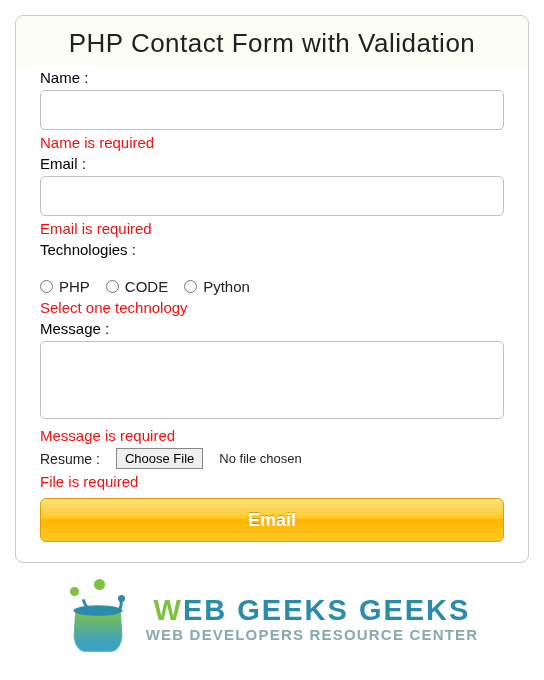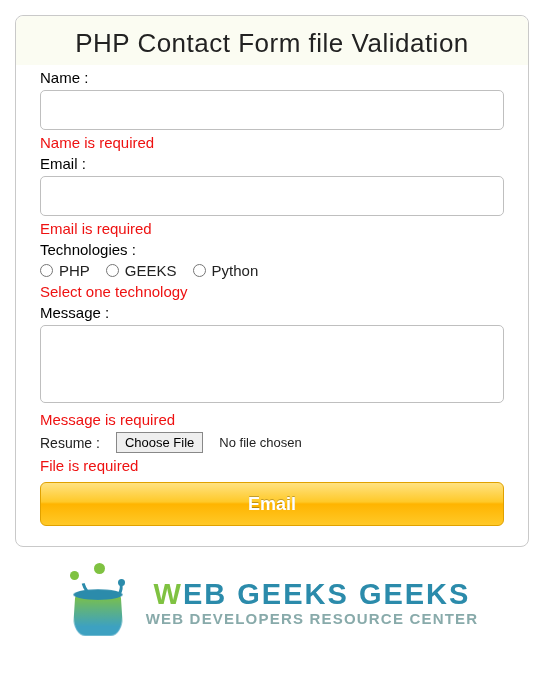--- a/index.html
+++ b/index.html
@@ -50,21 +50,21 @@
   .textarea { height: 78px; resize: none; }
   .section { margin-bottom: 2px; }
   .error {
     color: #e11;
     font-size: 15px;
     margin-top: 4px;
   }
   .radio-row {
     font-size: 15px;
     color: #222;
-    margin-top: 4px;
+    margin-top: 20px;
     display: flex;
     align-items: center;
     gap: 6px;
   }
   .radio-row label { margin-right: 10px; }
   .file-row {
     font-size: 14px;
     color: #222;
     margin-top: 4px;
     display: flex;
@@ -156,21 +156,21 @@
     color: #8aa;
     font-weight: 600;
     margin-top: 2px;
   }
 </style>
 </head>
 <body>
 
 <div class="card">
   <div class="title-area">
-    <h1 class="title">PHP Contact Form file Validation</h1>
+    <h1 class="title">PHP Contact Form with Validation</h1>
   </div>
 
   <div class="inner">
 
     <div class="section">
       <div class="label">Name :</div>
       <input class="text-input" type="text" value="" style="">
       <div class="error">Name is required</div>
     </div>
 
@@ -179,21 +179,21 @@
       <input class="text-input" type="text" value="" style="">
       <div class="error">Email is required</div>
     </div>
 
     <div class="section">
       <div class="label">Technologies :</div>
       <div class="radio-row">
         <input type="radio" name="tech" style="">
         <label>PHP</label>
         <input type="radio" name="tech" style="">
-        <label>GEEKS</label>
+        <label>CODE</label>
         <input type="radio" name="tech" style="">
         <label>Python</label>
       </div>
       <div class="error">Select one technology</div>
     </div>
 
     <div class="section">
       <div class="label">Message :</div>
       <textarea class="textarea" style=""></textarea>
       <div class="error">Message is required</div>

